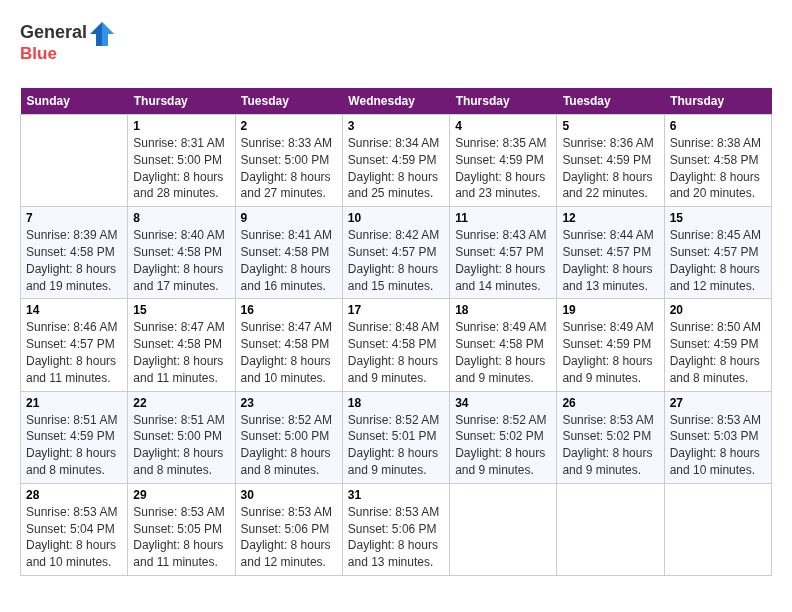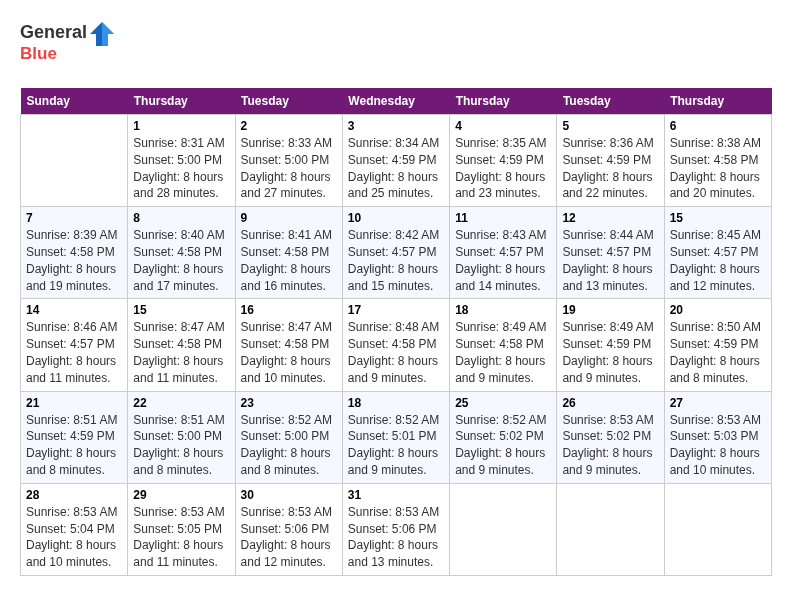--- a/index.html
+++ b/index.html
@@ -209,21 +209,21 @@
         </td>
         <td>
           <div class="day-num">23</div>
           <div class="day-info">Sunrise: 8:52 AM<br>Sunset: 5:00 PM<br>Daylight: 8 hours and 8 minutes.</div>
         </td>
         <td>
           <div class="day-num">18</div>
           <div class="day-info">Sunrise: 8:52 AM<br>Sunset: 5:01 PM<br>Daylight: 8 hours and 9 minutes.</div>
         </td>
         <td>
-          <div class="day-num">25</div>
+          <div class="day-num">34</div>
           <div class="day-info">Sunrise: 8:52 AM<br>Sunset: 5:02 PM<br>Daylight: 8 hours and 9 minutes.</div>
         </td>
         <td>
           <div class="day-num">26</div>
           <div class="day-info">Sunrise: 8:53 AM<br>Sunset: 5:02 PM<br>Daylight: 8 hours and 9 minutes.</div>
         </td>
         <td>
           <div class="day-num">27</div>
           <div class="day-info">Sunrise: 8:53 AM<br>Sunset: 5:03 PM<br>Daylight: 8 hours and 10 minutes.</div>
         </td>

